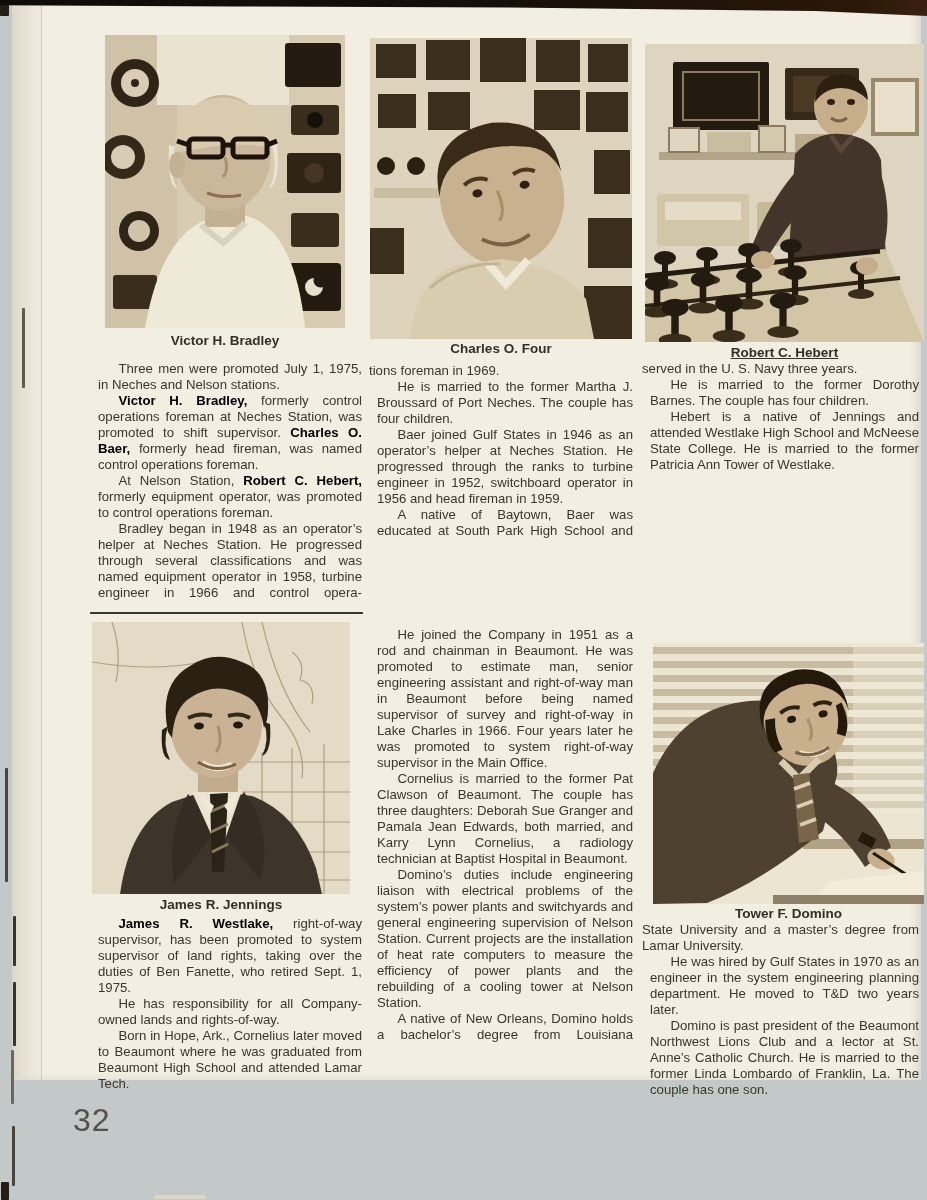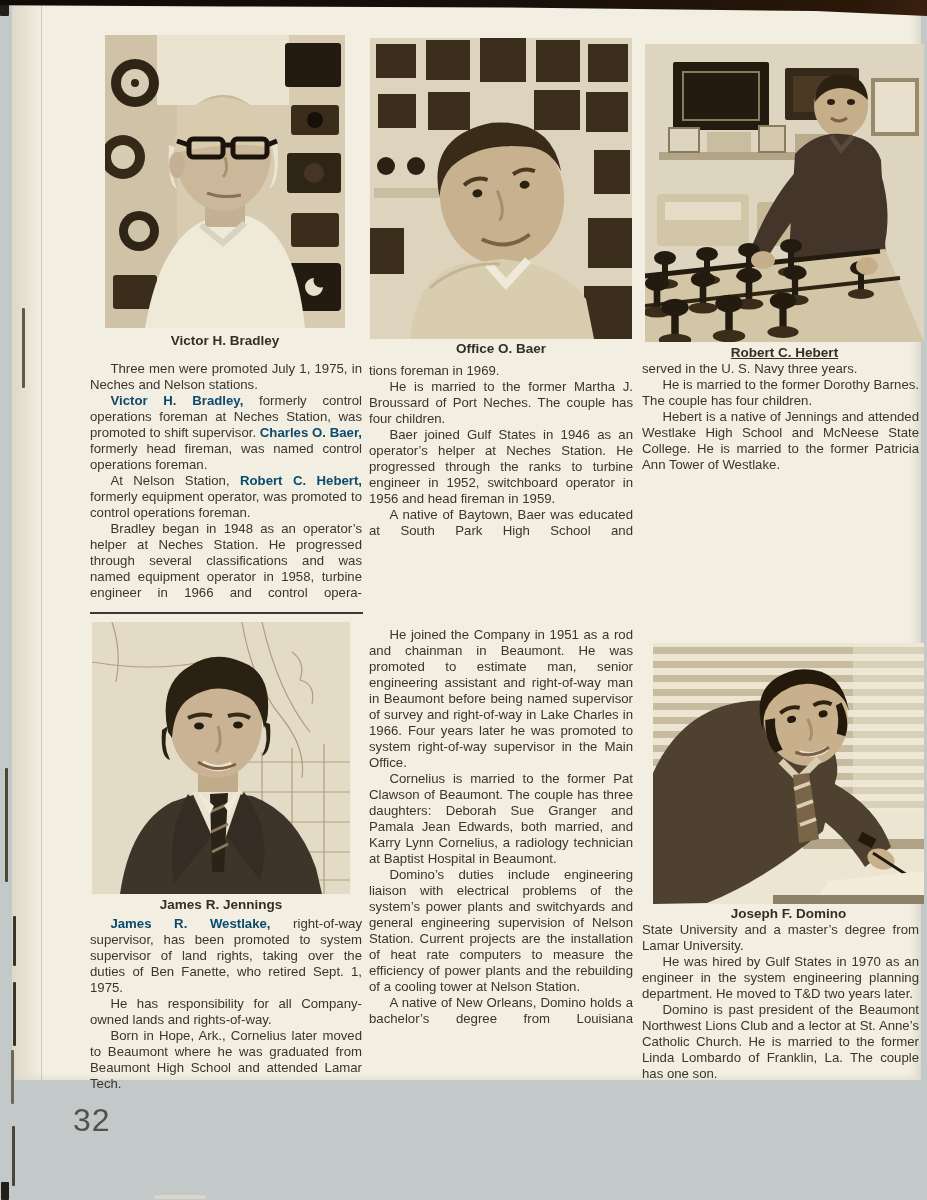--- a/index.html
+++ b/index.html
@@ -57,22 +57,22 @@
   #colT2{left:357px;top:363px;width:264px;}
   #colT3{left:630px;top:361px;width:277px;}
   #colB1{left:78px;top:916px;width:272px;}
   #colB2{left:357px;top:627px;width:264px;}
   #colB3{left:630px;top:922px;width:277px;}
 
   p.para{
     margin:0;text-align:justify;
     font-size:13.2px;line-height:16px;color:#3a352d;
   }
-  p.para b{font-weight:bold;color:#0c4a6e;}
-  p.indent{text-indent:1.55em;}
+  p.para b{font-weight:bold;color:#000000;}
+  p.indent{text-indent:1.55em;margin-left:8px;}
   p.runover{text-align-last:justify;}
   p.gap{margin-top:9px;}
 
   .rule{position:absolute;left:78px;top:612px;width:273px;height:2px;background:#3c3731;}
   .pageno{
     position:absolute;left:61px;top:1102px;
     font-size:32px;color:#55504a;letter-spacing:1px;
   }
 </style>
 </head>
@@ -216,21 +216,21 @@
         <use href="#lv3" transform="translate(84,292) scale(1.25)"></use>
         <use href="#lv3" transform="translate(138,288) scale(1.2)"></use>
         <use href="#lv3" transform="translate(216,250)"></use>
       </g>
       <ellipse cx="118" cy="216" rx="12" ry="9" fill="#c6ae8a"></ellipse>
       <ellipse cx="222" cy="222" rx="11" ry="9" fill="#c6ae8a"></ellipse>
     </svg>
   </figure>
 
   <div class="caption" id="cap1">Victor H. Bradley</div>
-  <div class="caption" id="cap2">Office O. Baer</div>
+  <div class="caption" id="cap2">Charles O. Four</div>
   <div class="caption" id="cap3">Robert C. Hebert</div>
 
   <div class="col" id="colT1">
     <p class="para indent"><span>Three men were promoted July 1, 1975, in Neches and Nelson stations.</span></p>
     <p class="para indent"><b>Victor H. Bradley,</b><span> formerly control operations foreman at Neches Station, was promoted to shift supervisor. </span><b>Charles O. Baer,</b><span> formerly head fireman, was named control operations foreman.</span></p>
     <p class="para indent"><span>At Nelson Station, </span><b>Robert C. Hebert,</b><span> formerly equipment operator, was promoted to control operations foreman.</span></p>
     <p class="para indent runover"><span>Bradley began in 1948 as an operator’s helper at Neches Station. He progressed through several classifications and was named equipment operator in 1958, turbine engineer in 1966 and control opera-</span></p>
   </div>
   <div class="col" id="colT2">
     <p class="para"><span>tions foreman in 1969.</span></p>
@@ -332,21 +332,21 @@
         <rect x="206" y="192" width="16" height="10" fill="#241a0c" transform="rotate(28 214 197)"></rect>
         <ellipse cx="228" cy="216" rx="14" ry="10" fill="#c8b08c" transform="rotate(20 228 216)"></ellipse>
         <path d="M220,210 l34,22" stroke="#241a0c" stroke-width="3"></path>
       </g>
       <polygon points="176,238 271,228 271,261 160,261" fill="#f2ecd9"></polygon>
       <rect x="120" y="252" width="151" height="9" fill="#8e8066"></rect>
     </svg>
   </figure>
 
   <div class="caption" id="cap4">James R. Jennings</div>
-  <div class="caption" id="cap5">Joseph F. Domino</div>
+  <div class="caption" id="cap5">Tower F. Domino</div>
 
   <div class="col" id="colB1">
     <p class="para indent"><b>James R. Westlake,</b><span> right-of-way supervisor, has been promoted to system supervisor of land rights, taking over the duties of Ben Fanette, who retired Sept. 1, 1975.</span></p>
     <p class="para indent"><span>He has responsibility for all Company-owned lands and rights-of-way.</span></p>
     <p class="para indent"><span>Born in Hope, Ark., Cornelius later moved to Beaumont where he was graduated from Beaumont High School and attended Lamar Tech.</span></p>
   </div>
   <div class="col" id="colB2">
     <p class="para indent"><span>He joined the Company in 1951 as a rod and chainman in Beaumont. He was promoted to estimate man, senior engineering assistant and right-of-way man in Beaumont before being named supervisor of survey and right-of-way in Lake Charles in 1966. Four years later he was promoted to system right-of-way supervisor in the Main Office.</span></p>
     <p class="para indent"><span>Cornelius is married to the former Pat Clawson of Beaumont. The couple has three daughters: Deborah Sue Granger and Pamala Jean Edwards, both married, and Karry Lynn Cornelius, a radiology technician at Baptist Hospital in Beaumont.</span></p>
     <p class="para indent"><span>Domino’s duties include engineering liaison with electrical problems of the system’s power plants and switchyards and general engineering supervision of Nelson Station. Current projects are the installation of heat rate computers to measure the efficiency of power plants and the rebuilding of a cooling tower at Nelson Station.</span></p>

